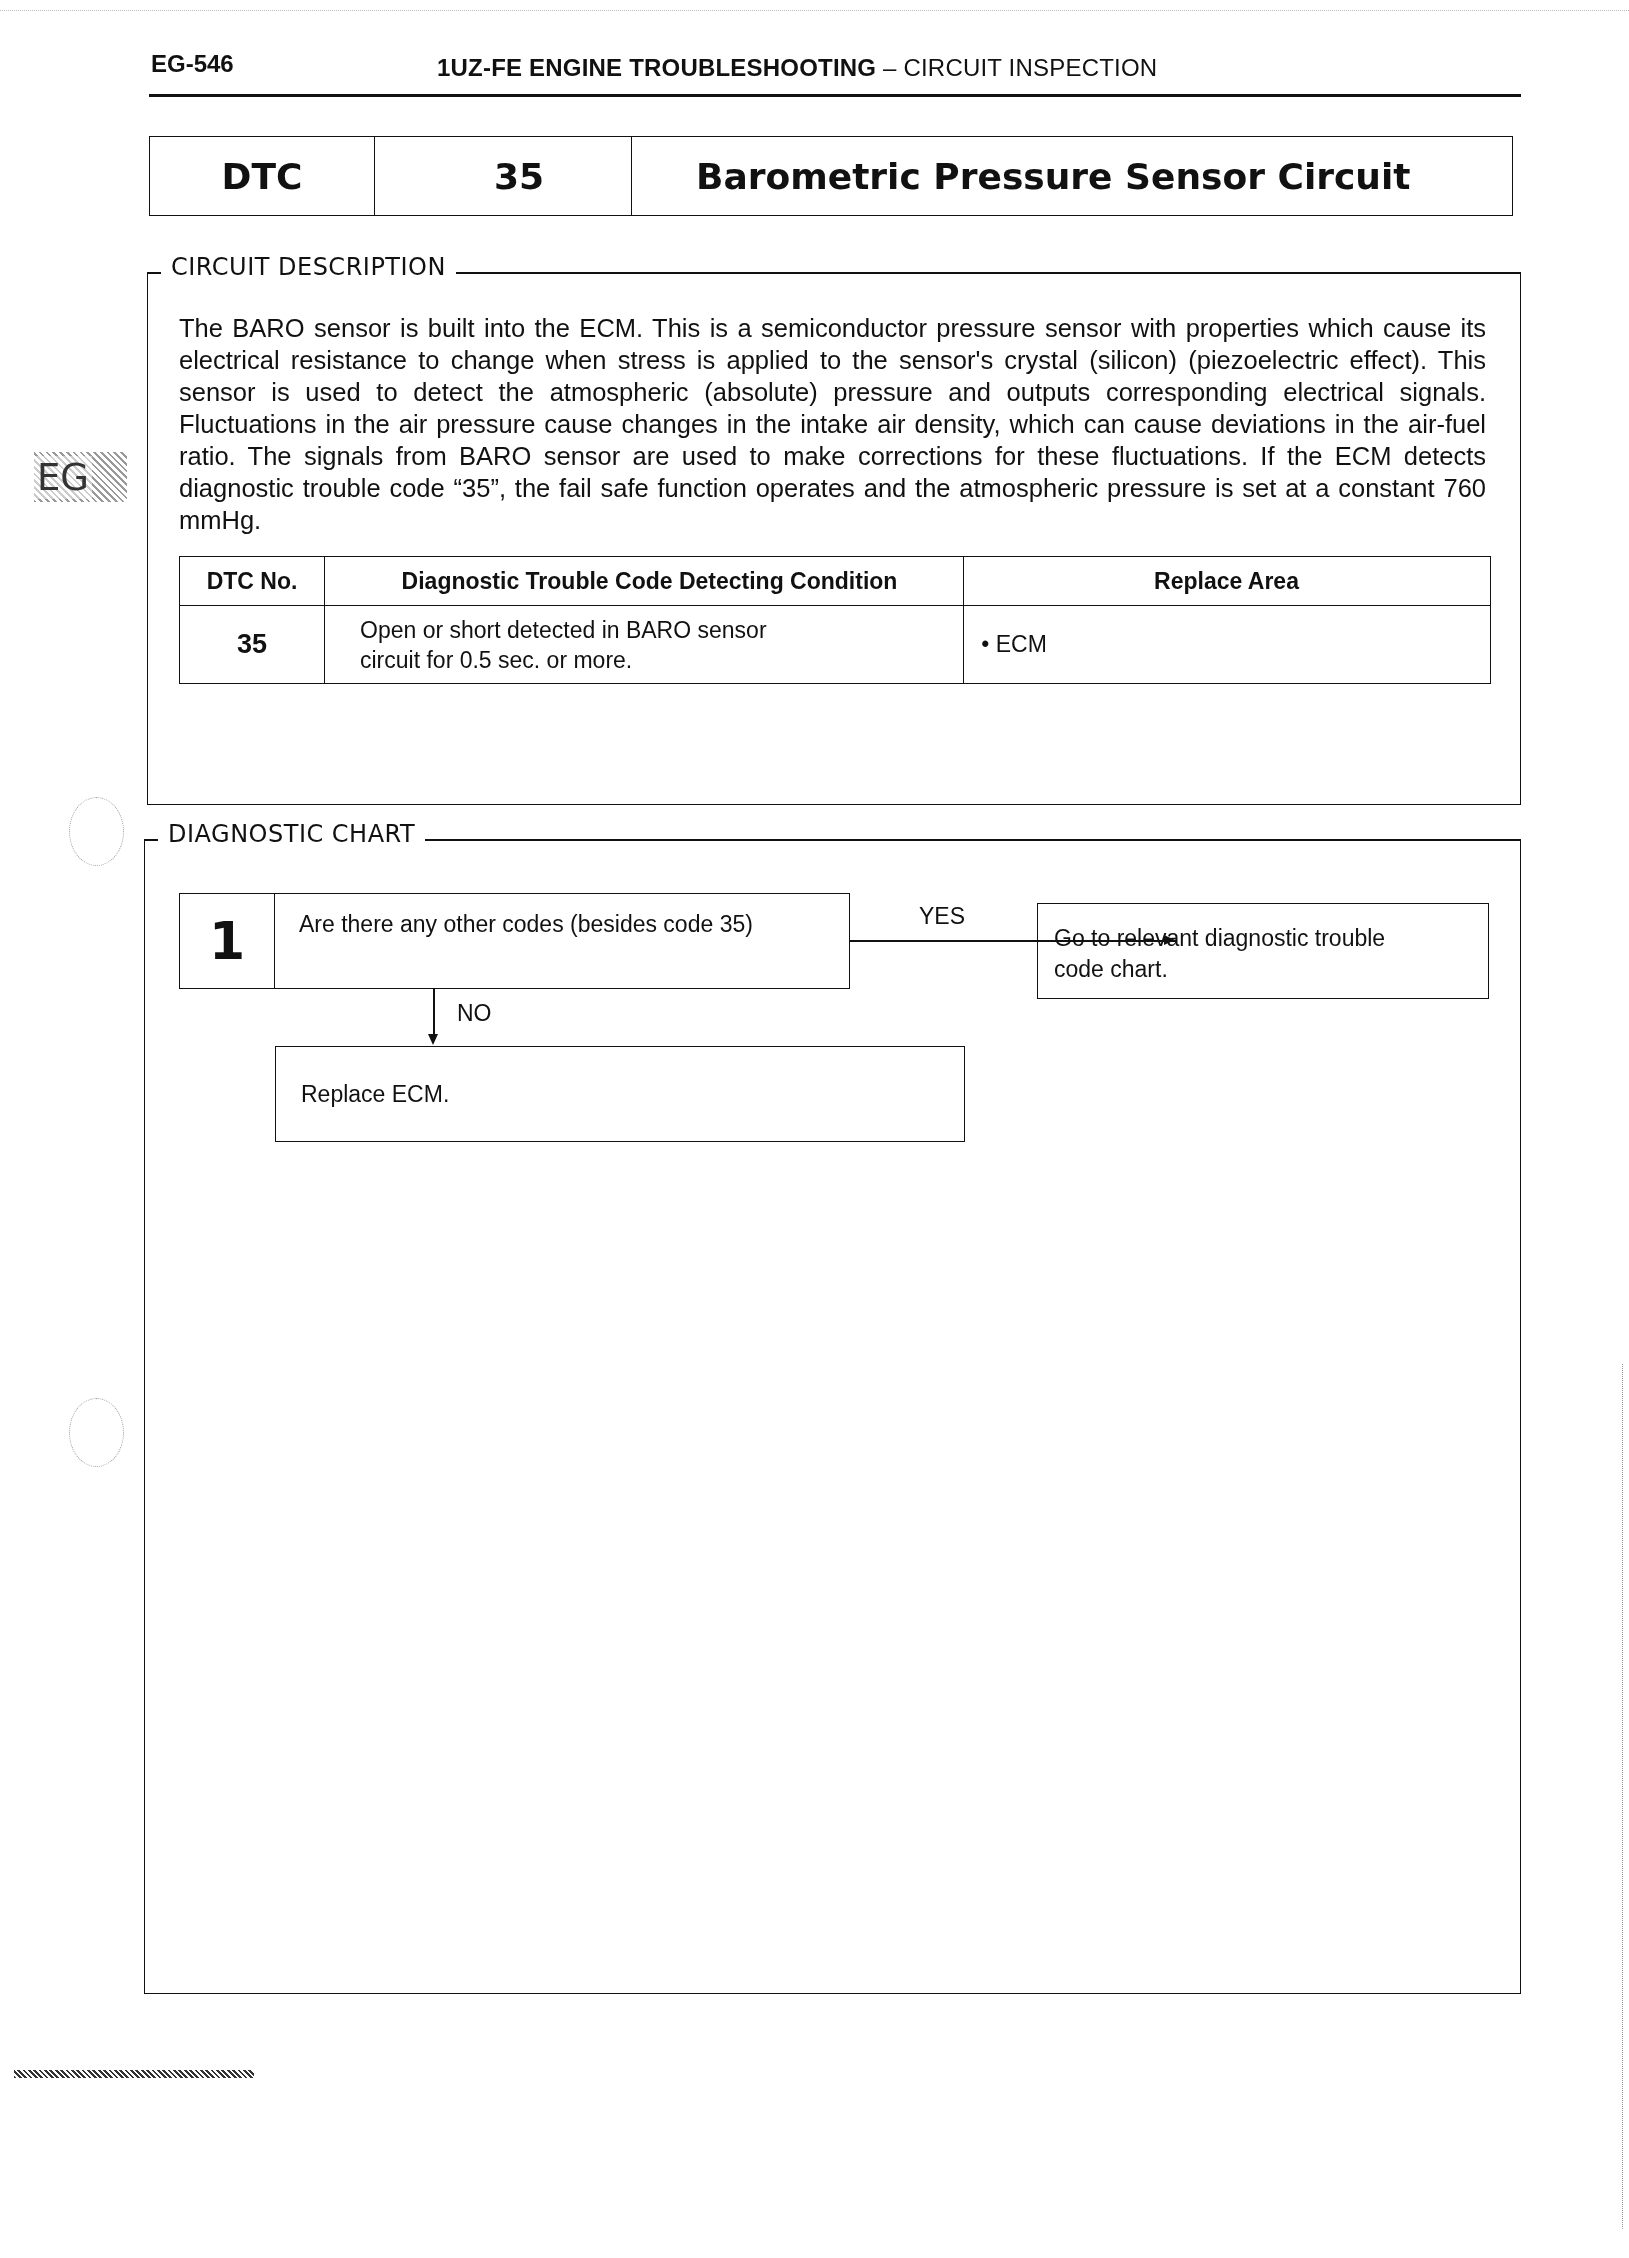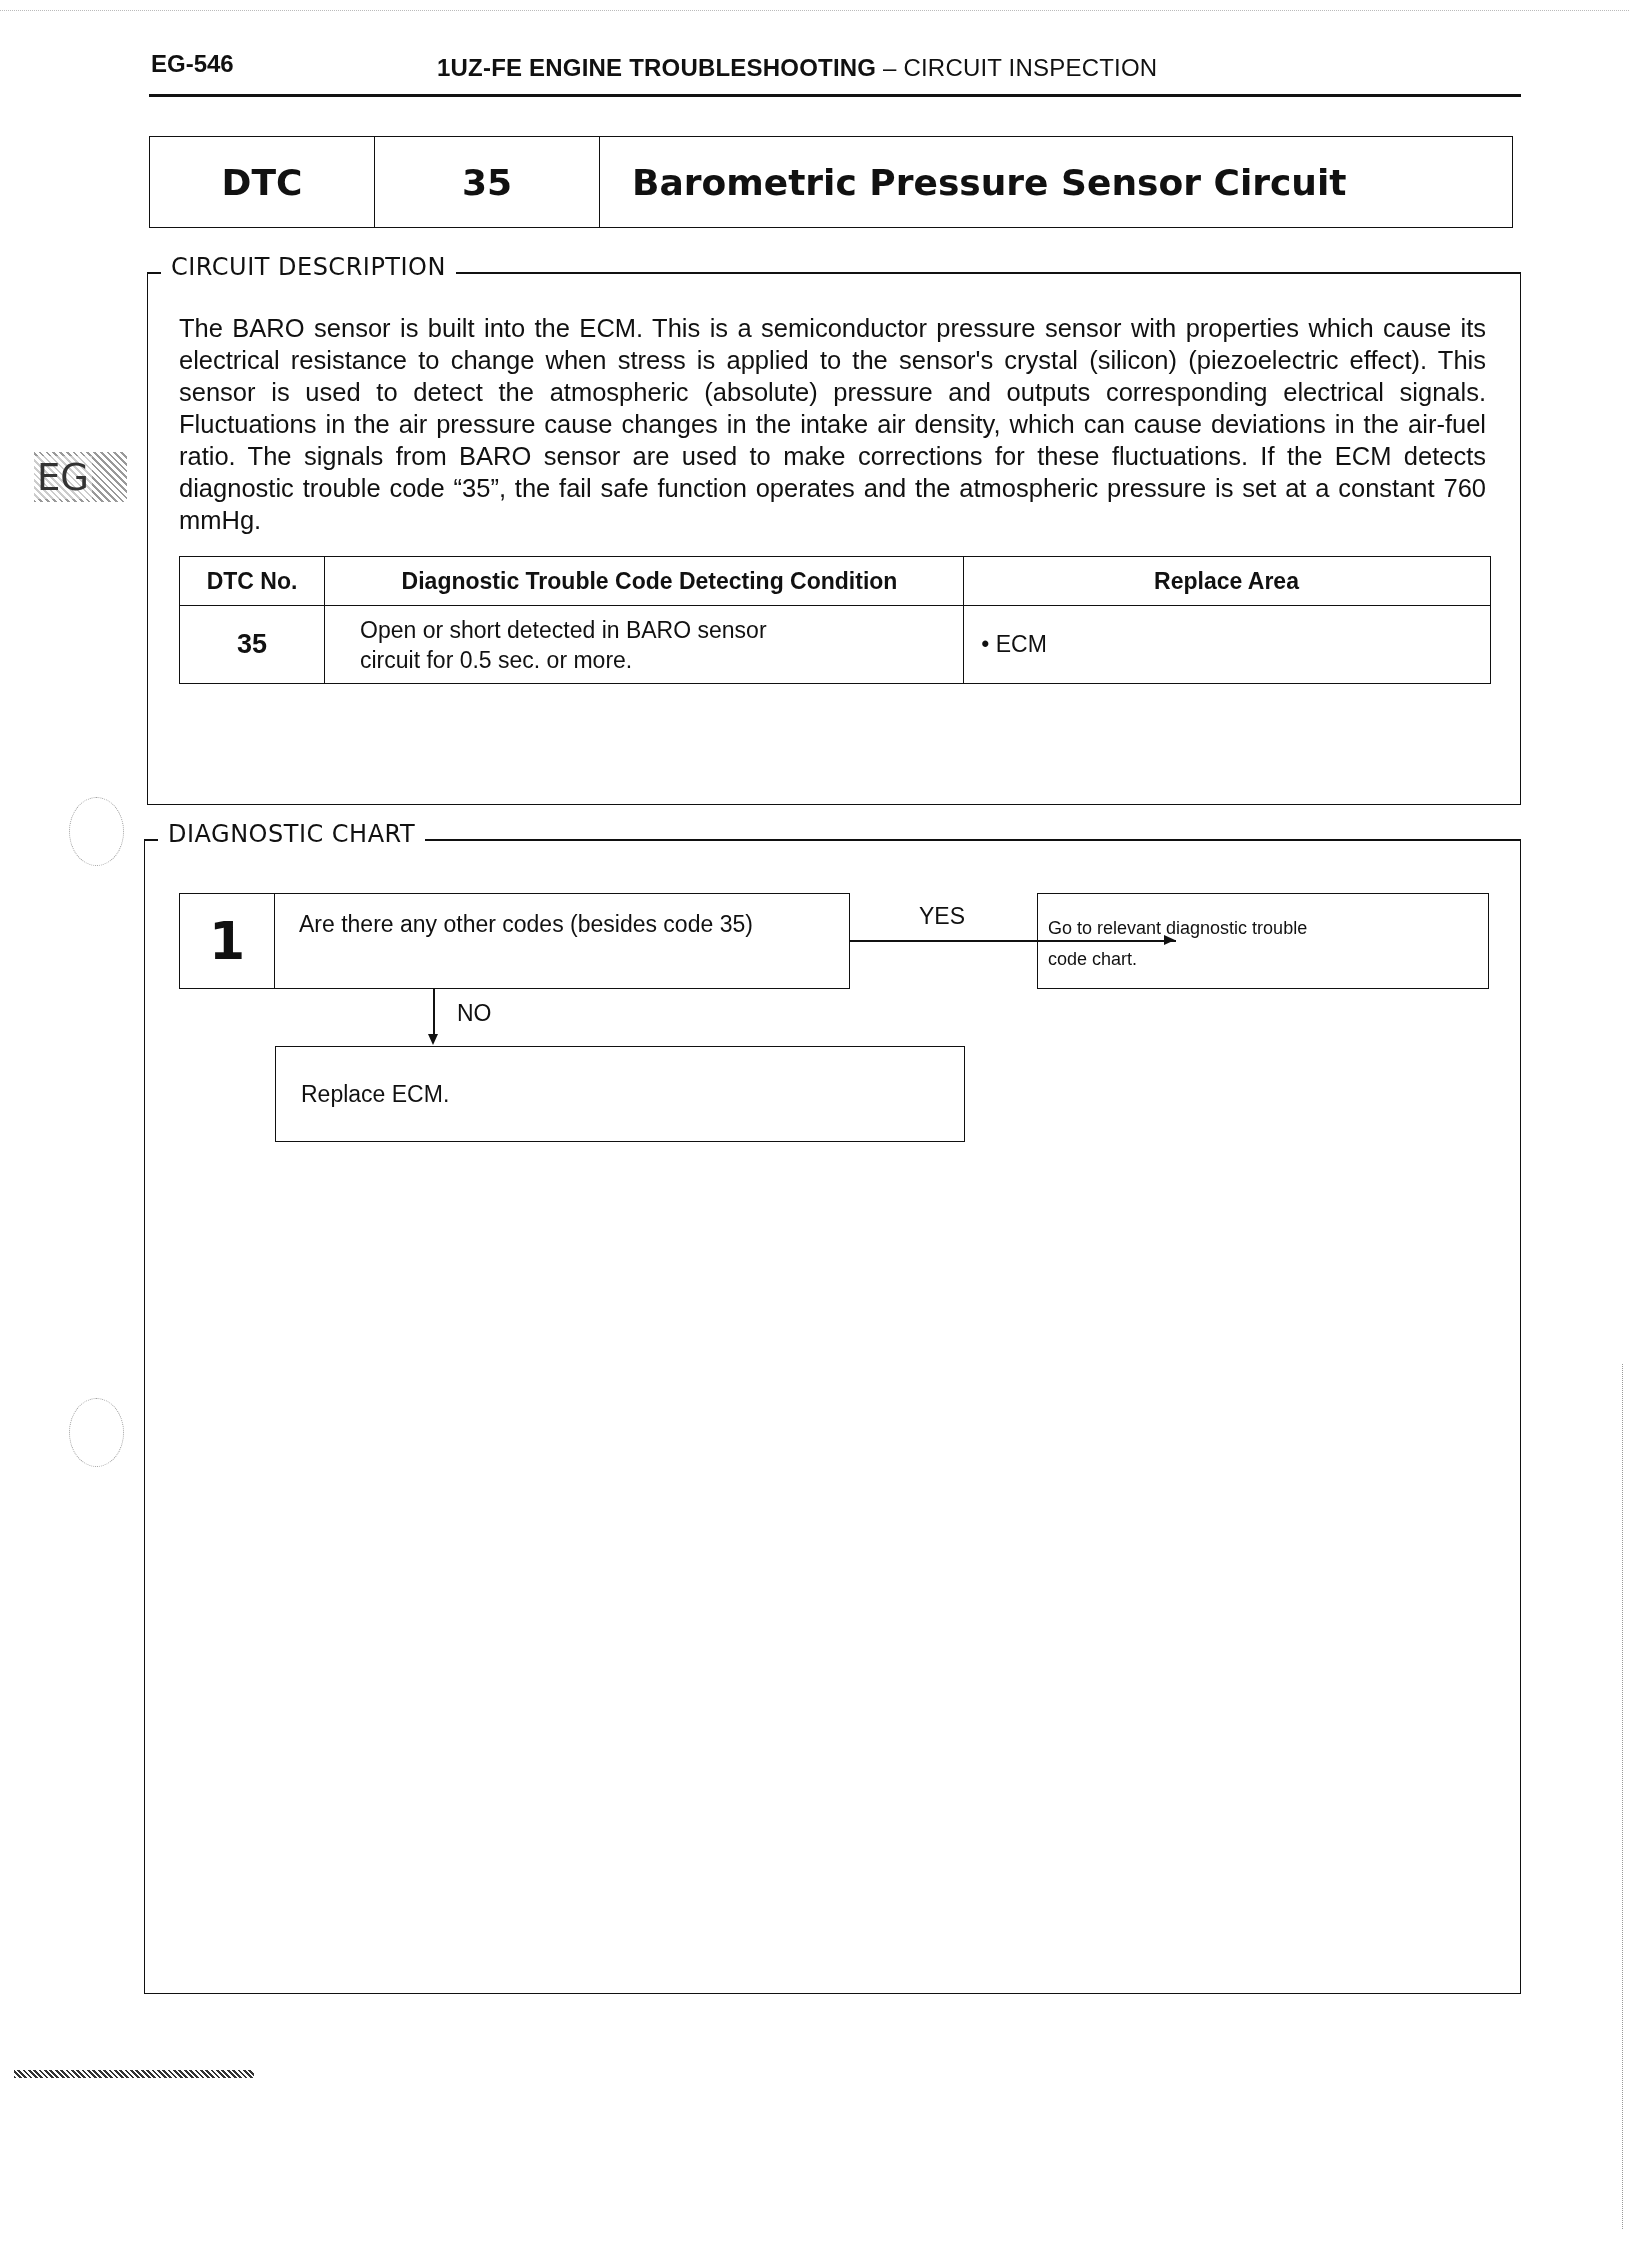--- a/index.html
+++ b/index.html
@@ -4,21 +4,21 @@
 <style>
   html, body { margin:0; padding:0; background:#fff; }
   body { width:1629px; height:2259px; position:relative; overflow:hidden; color:#111;
          font-family:"Liberation Sans", sans-serif; }
   .abs { position:absolute; }
   .page-num { left:151px; top:50px; font-size:24px; font-weight:bold; }
   .running-head { left:437px; top:54px; font-size:24px; letter-spacing:0.2px; }
   .running-head b { font-weight:bold; }
   .head-rule { left:149px; top:94px; width:1372px; height:2.9px; background:#111; }
 
-  .dtc-box { left:149px; top:136px; width:1364px; height:92px; border:1.9px solid #111; box-sizing:border-box; display:flex; }
+  .dtc-box { left:149px; top:136px; width:1364px; height:80px; border:1.9px solid #111; box-sizing:border-box; display:flex;gap:32px; }
   .dtc-box > div { display:flex; align-items:center; font-weight:bold; font-family:"DejaVu Sans", sans-serif; font-size:36px; }
   .dtc-c1 { width:224px; justify-content:center; border-right:1.4px solid #111; }
   .dtc-c2 { width:224px; justify-content:center; border-right:1.4px solid #111; }
   .dtc-c3 { flex:1; padding-left:32px;text-align:right; }
 
   .section { border:1.9px solid #111; box-sizing:border-box; border-top:none; }
   .sec-top { position:absolute; top:0; height:1.9px; background:#111; }
   .sec-title { position:absolute; font-family:"DejaVu Sans", sans-serif; font-size:24px; background:#fff; padding:0 9.6px; letter-spacing:0.5px; }
 
   .circuit { left:147px; top:272px; width:1374px; height:533px; }
@@ -36,21 +36,21 @@
   .dtc-table td.c1 { font-weight:bold; font-size:27px; }
 
   .diag { left:144px; top:839px; width:1377px; height:1155px; }
 
   .step-box { position:absolute; left:34px; top:54px; width:671px; height:96px; border:1.9px solid #111; box-sizing:border-box; display:flex; }
   .step-num { width:94px; border-right:1.4px solid #111; display:flex; align-items:center; justify-content:center; font-size:52px; font-weight:bold; font-family:"DejaVu Sans", sans-serif; }
   .step-q { flex:1; padding:15.4px 0 0 24px; font-size:23px; line-height:31px; }
   .yes-line { position:absolute; left:704px; top:101px; width:327px; height:1.9px; background:#111; }
   .yes-arrow { position:absolute; left:1019px; top:96px; width:0; height:0; border-left:11.5px solid #111; border-top:5.8px solid transparent; border-bottom:5.8px solid transparent; }
   .yes-label { position:absolute; left:774px; top:64px; font-size:23px; }
-  .yes-box { position:absolute; left:892px; top:54px; width:452px; height:96px; border:1.9px solid #111; box-sizing:border-box; padding:19px 0 0 10px; font-size:18px; line-height:31px; }
+  .yes-box { position:absolute; left:892px; top:64px; width:452px; height:96px; border:1.9px solid #111; box-sizing:border-box; padding:19px 0 0 16px; font-size:23px; line-height:31px; }
   .no-line { position:absolute; left:288px; top:150px; width:1.9px; height:50px; background:#111; }
   .no-arrow { position:absolute; left:283px; top:195px; width:0; height:0; border-top:11.5px solid #111; border-left:5.8px solid transparent; border-right:5.8px solid transparent; }
   .no-label { position:absolute; left:312px; top:161px; font-size:23px; }
   .replace-box { position:absolute; left:130px; top:207px; width:690px; height:96px; border:1.9px solid #111; box-sizing:border-box; display:flex; align-items:center; padding-left:25px; font-size:23px; }
 
   .eg-tab { left:34px; top:452px; width:93px; height:50px;
             background: repeating-linear-gradient(45deg,#999 0 1.9px,#fff 1.9px 4.8px), #ccc;
             display:flex; align-items:center; justify-content:flex-start; font-size:37px; color:#333; font-family:"DejaVu Sans", sans-serif; }
   .eg-tab span { background:rgba(255,255,255,0.5); padding:0 2.9px; }
   .hole { border:1.4px dotted #999; border-radius:50%; width:53px; height:67px; }

